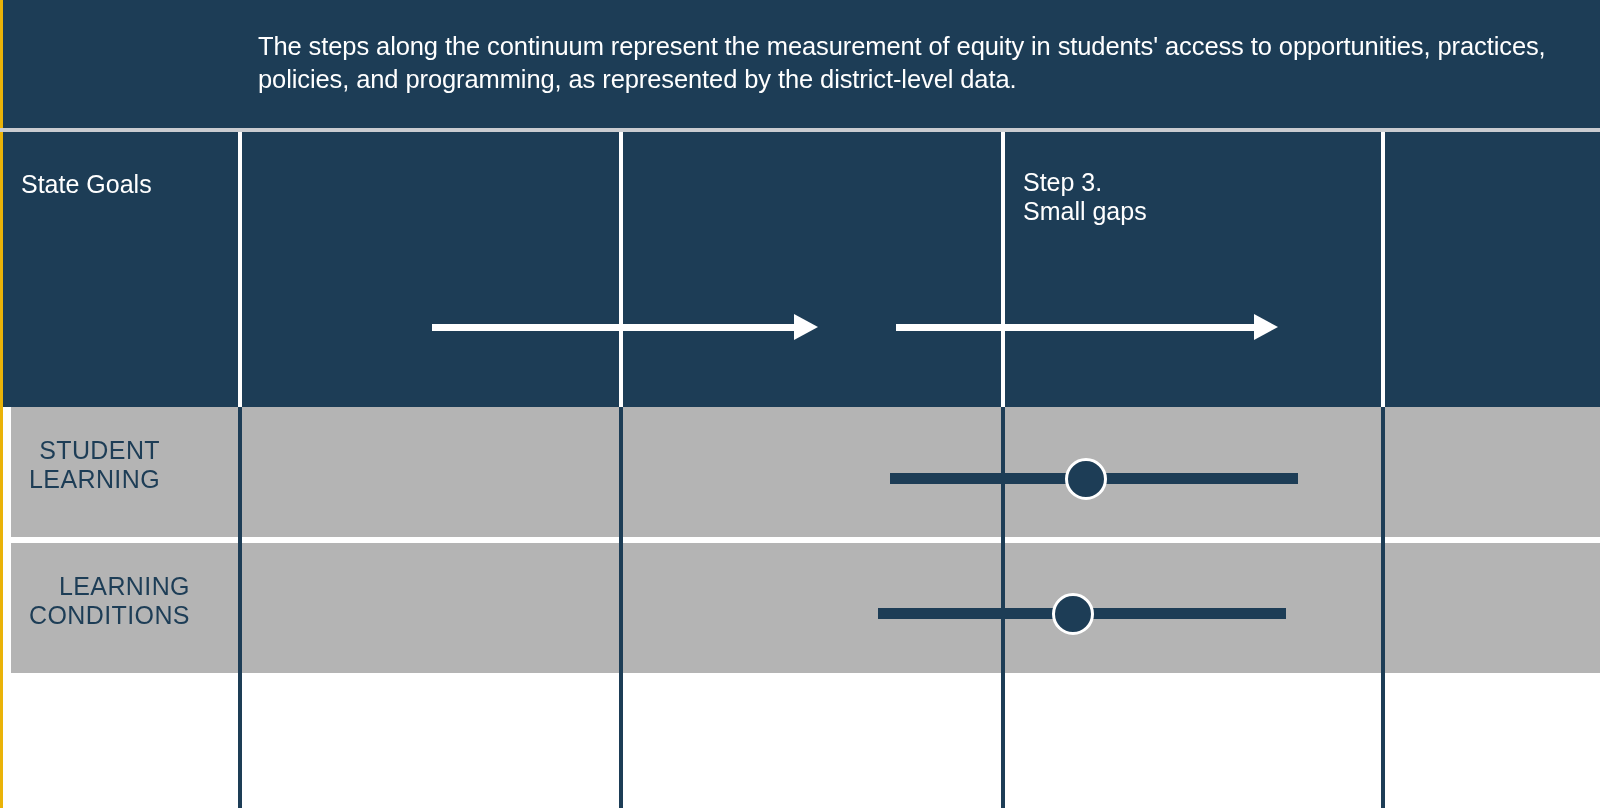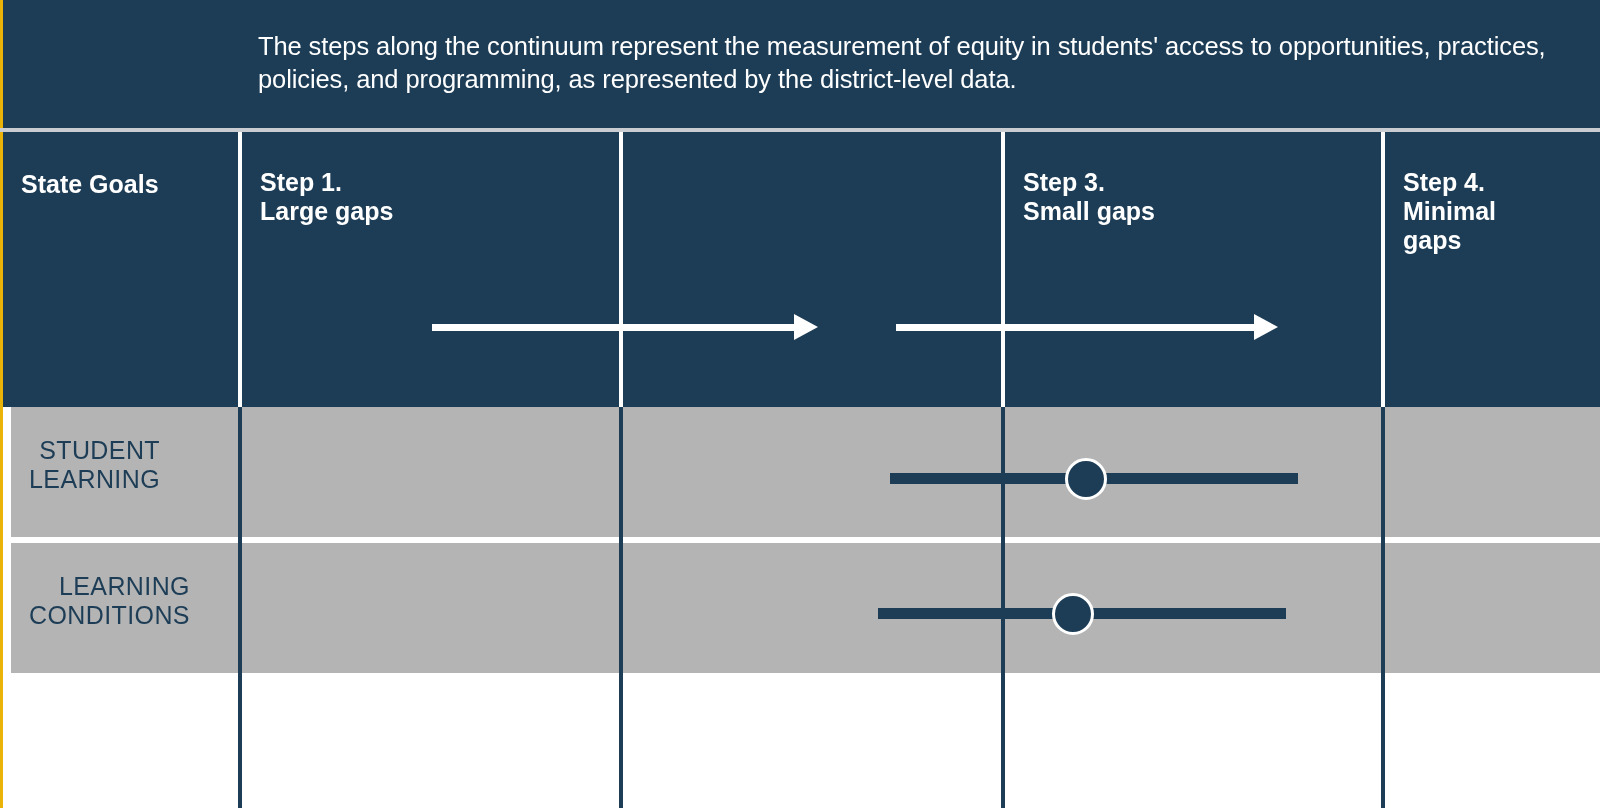--- a/index.html
+++ b/index.html
@@ -65,21 +65,21 @@
     height: 275px;
     box-sizing: border-box;
   }
   .header-cell .hlabel {
     position: absolute;
     left: 18px;
     top: 36px;
     color: #ffffff;
     font-size: 25px;
     line-height: 29px;
-    font-weight: 700;
+    font-weight: 400;
     white-space: pre-line;
   }
   .hdr-divider {
     position: absolute;
     top: 132px;
     width: 4px;
     height: 275px;
     background: #ffffff;
   }
 
@@ -174,36 +174,27 @@
     <div class="intro-text">The steps along the continuum represent the measurement of equity in students' access to opportunities, practices, policies, and programming, as represented by the district-level data.</div>
   </div>
   <div class="band-rule"></div>
 
   <div class="header-band">
 
     <div class="header-cell" style="left:0; width:235px;">
       <div class="hlabel" style="top:38px;">State Goals</div>
     </div>
 
-    <div class="header-cell" style="left:239px; width:377px;">
-      <div class="hlabel">Step 1.
-Large gaps</div>
-    </div>
 
 
     <div class="header-cell" style="left:1002px; width:376px;border-radius:18px;">
       <div class="hlabel">Step 3.
 Small gaps</div>
     </div>
 
-    <div class="header-cell" style="left:1382px; width:215px;">
-      <div class="hlabel">Step 4.
-Minimal
-gaps</div>
-    </div>
   </div>
 
   <div class="hdr-divider" style="left:238px;"></div>
   <div class="hdr-divider" style="left:619px;"></div>
   <div class="hdr-divider" style="left:1001px;"></div>
   <div class="hdr-divider" style="left:1381px;"></div>
 
   <div class="arrow" style="left:432px; top:314px; width:386px;">
     <div class="shaft" style="width:364px;"></div>
     <div class="head"></div>

